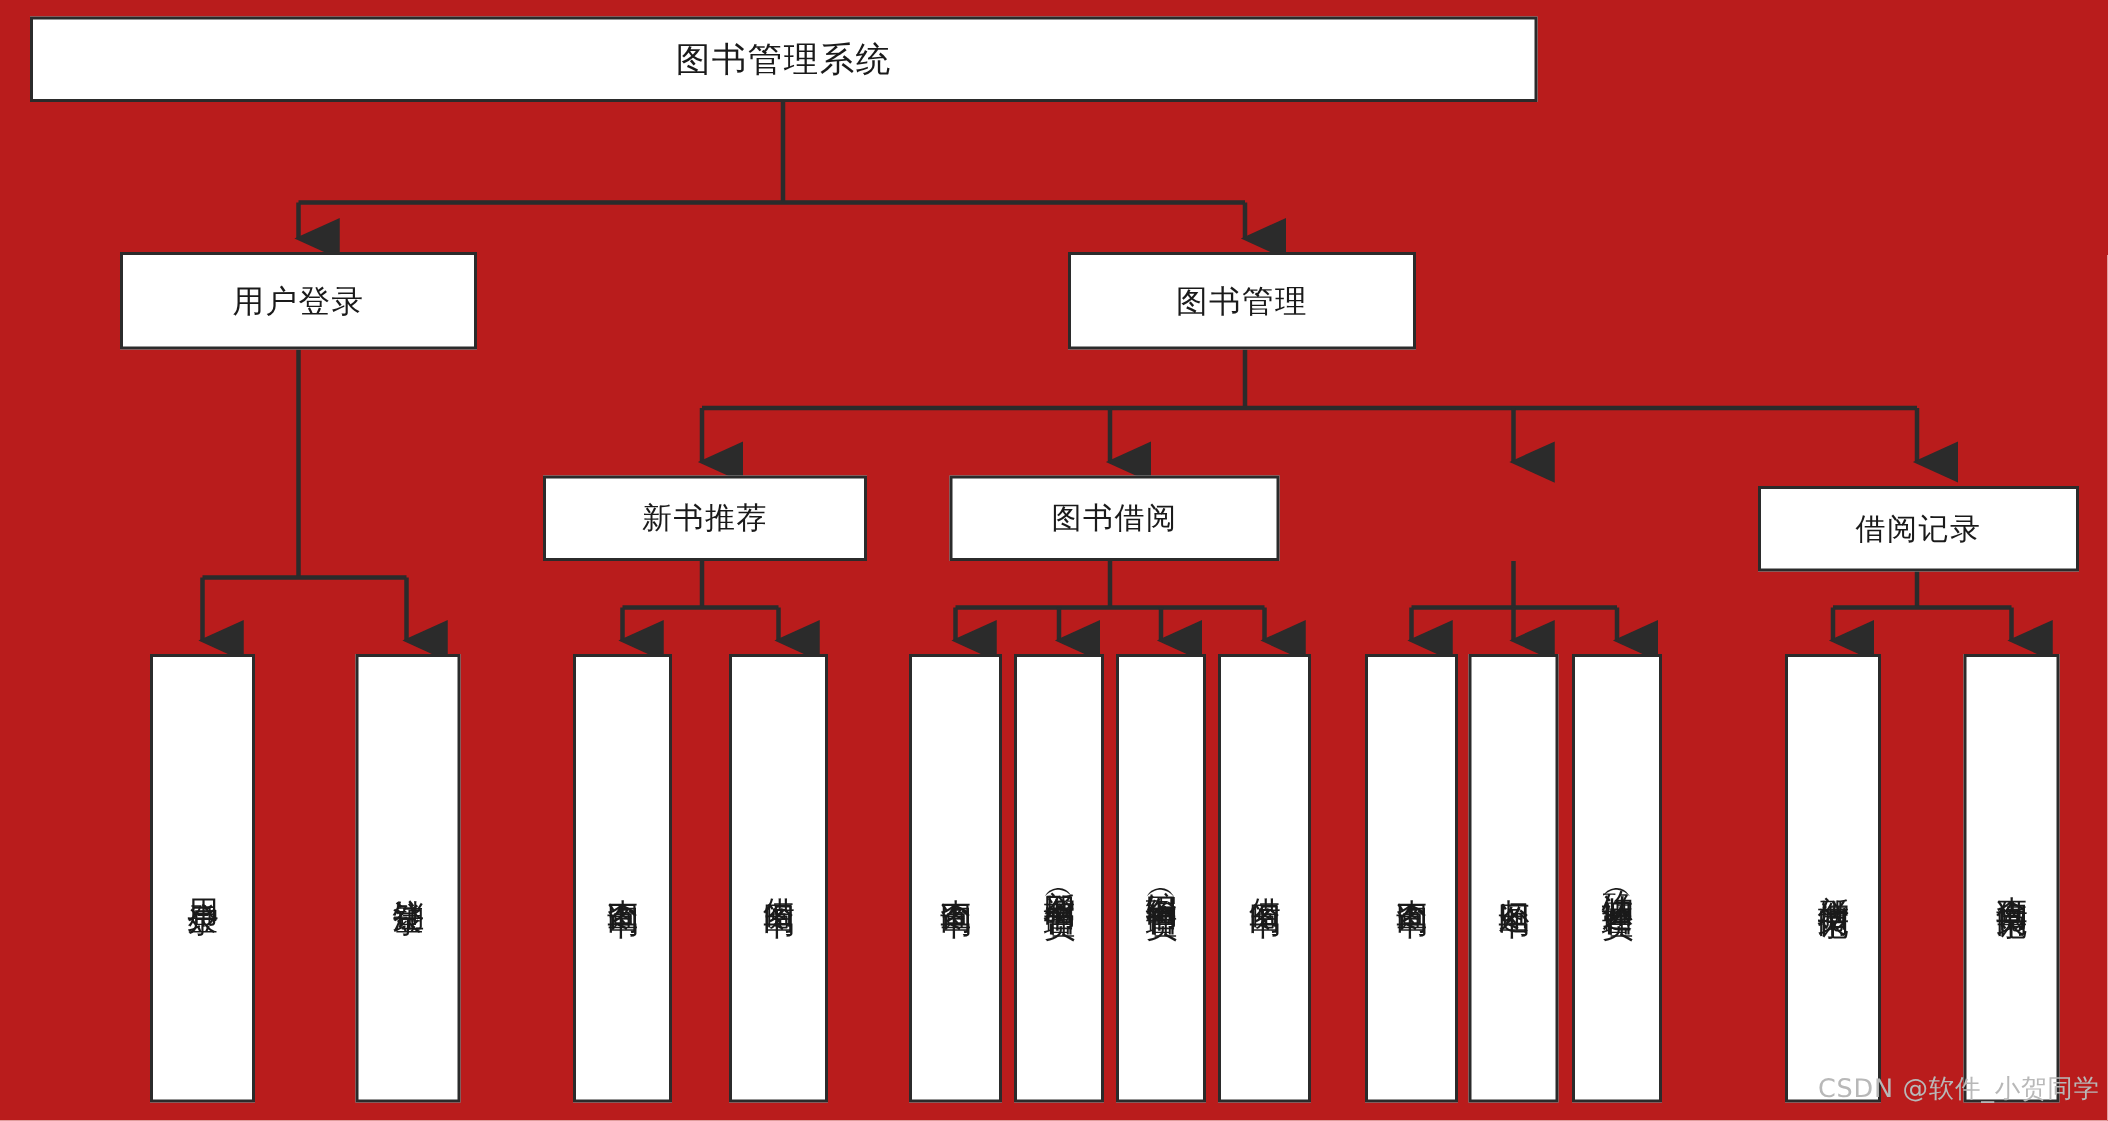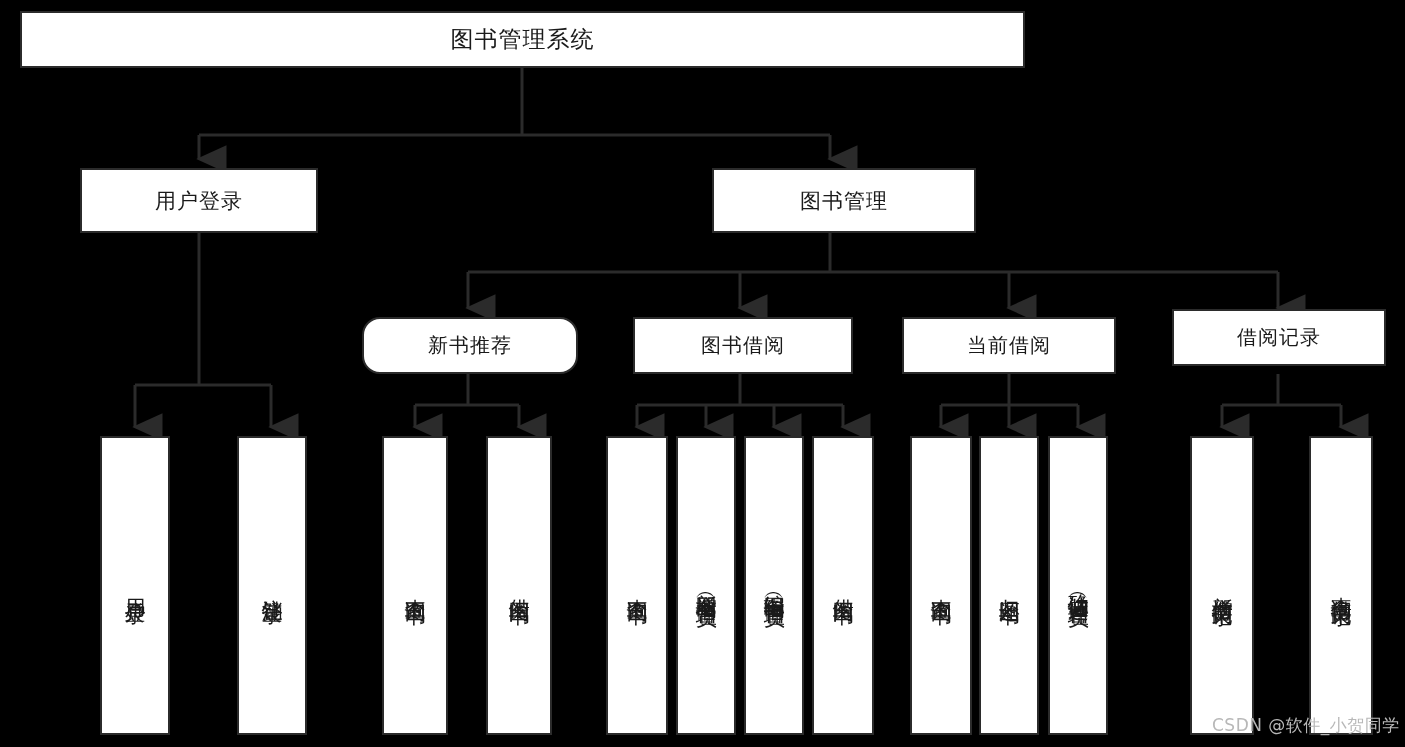--- a/index.html
+++ b/index.html
@@ -8,21 +8,21 @@
     padding: 0;
     background: #ffffff;
   }
   body {
     font-family: "DejaVu Sans", "Liberation Sans", sans-serif;
   }
   #canvas {
     position: relative;
     width: 1405px;
     height: 747px;
-    background: #000000;
+    background: #b91c1c;
     overflow: hidden;
   }
   svg.wires {
     position: absolute;
     left: 0;
     top: 0;
     width: 1405px;
     height: 747px;
     pointer-events: none;
   }
@@ -127,37 +127,34 @@
   </svg>
 
   <div class="node root" style="left:20px; top:11px; width:1005px; height:57px;">
     <span class="htext">图书管理系统</span>
   </div>
 
   <div class="node lvl2" style="left:80px; top:168px; width:238px; height:65px;">
     <span class="htext">用户登录</span>
   </div>
 
-  <div class="node lvl2" style="left:712px; top:168px; width:264px; height:65px;">
+  <div class="node lvl2" style="left:712px; top:168px; width:232px; height:65px;">
     <span class="htext">图书管理</span>
   </div>
 
-  <div class="node lvl3" style="left:362px; top:317px; width:216px; height:57px;border-radius:18px;">
+  <div class="node lvl3" style="left:362px; top:317px; width:216px; height:57px;">
     <span class="htext">新书推荐</span>
   </div>
 
   <div class="node lvl3" style="left:633px; top:317px; width:220px; height:57px;">
     <span class="htext">图书借阅</span>
   </div>
 
-  <div class="node lvl3" style="left:902px; top:317px; width:214px; height:57px;">
-    <span class="htext">当前借阅</span>
-  </div>
-
-  <div class="node lvl3" style="left:1172px; top:309px; width:214px; height:57px;">
+
+  <div class="node lvl3" style="left:1172px; top:324px; width:214px; height:57px;">
     <span class="htext">借阅记录</span>
   </div>
 
   <div class="node leaf" style="left:100px; top:436px; width:70px; height:299px;">
     <span class="vtext">用户登录</span>
   </div>
 
   <div class="node leaf" style="left:237px; top:436px; width:70px; height:299px;">
     <span class="vtext">注销登录</span>
   </div>

